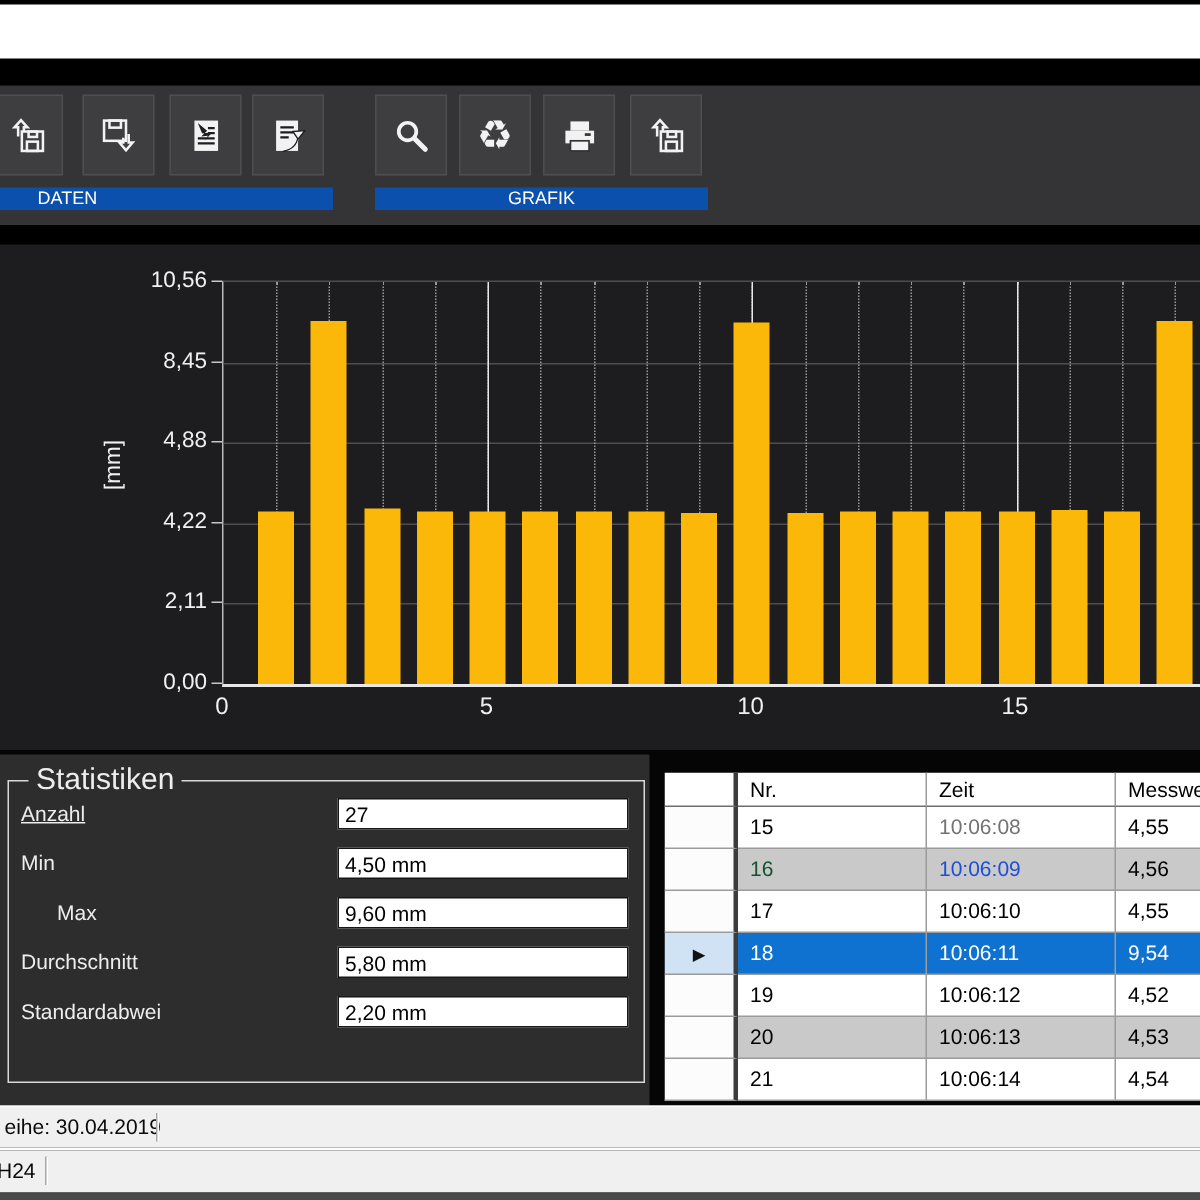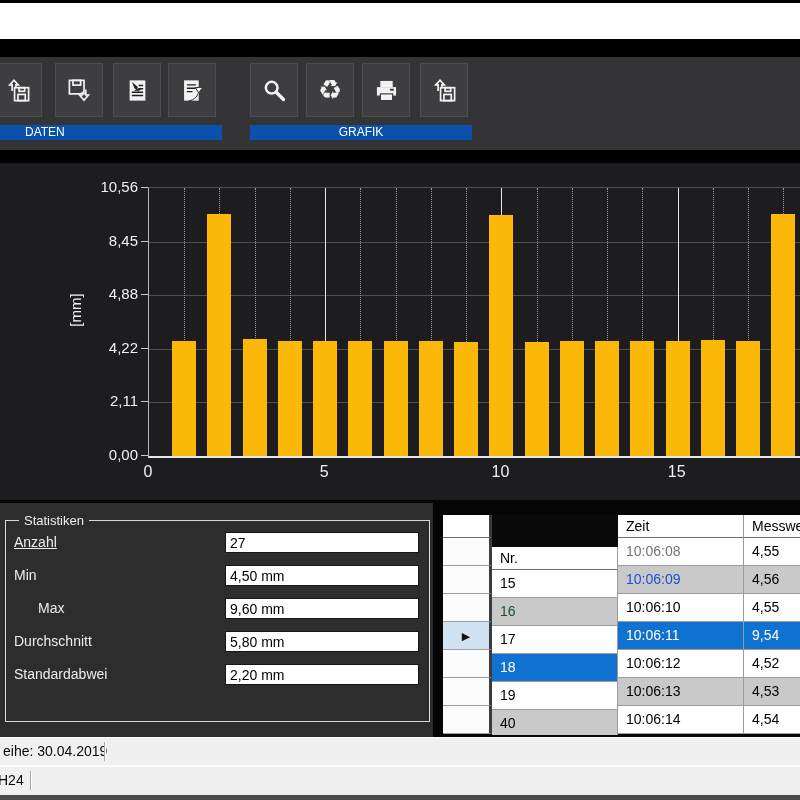--- a/index.html
+++ b/index.html
@@ -45,36 +45,36 @@
     color:#f0f0f0;font-size:16px;}
   #ylabel{position:absolute;left:48px;top:138px;width:56px;height:18px;
     color:#f0f0f0;font-size:15px;text-align:center;transform:rotate(-90deg);}
 
   
   #bottom{top:500px;left:0;width:800px;height:237px;background:#050505;}
   #stats-panel{position:absolute;left:0;top:3px;width:433px;height:234px;background:#2d2d2d;}
   #stats-box{position:absolute;left:5px;top:17px;width:423px;height:200px;
     border:1px solid #d9d9d9;}
   #stats-title{position:absolute;left:13px;top:-9px;background:#2d2d2d;
-    padding:0 5px;color:#ededed;font-size:13px;line-height:17px;}
+    padding:0 5px;color:#ededed;font-size:20px;line-height:17px;}
   .stat-label{position:absolute;left:8px;width:200px;color:#ededed;font-size:14px;
     height:21px;line-height:21px;}
   .stat-input{position:absolute;left:219px;width:194px;height:21px;box-sizing:border-box;
     background:#fff;border:1px solid #161616;color:#000;font-size:14px;
     font-family:"Liberation Sans",sans-serif;padding:0 4px;outline:none;}
 
   
   #table-wrap{position:absolute;left:443px;top:15px;width:357px;height:220px;
     overflow:hidden;background:#0a0a0a;}
   .tbl-row{position:absolute;left:0;width:460px;height:28px;}
   .tbl-cell{position:absolute;top:0;height:28px;box-sizing:border-box;
     border-right:1px solid #9b9b9b;border-bottom:1px solid #9b9b9b;
     font-size:14px;line-height:27px;padding-left:8px;color:#000;overflow:hidden;}
   .rowhead{left:0;width:49px;border-right:3px solid #3c3c3c;padding-left:0;text-align:center;}
-  .col-nr{left:49px;width:126px;margin-top:32px;}
+  .col-nr{left:49px;width:126px;}
   .col-zeit{left:175px;width:126px;}
   .col-wert{left:301px;width:159px;}
   #tbl-header{position:absolute;left:0;top:0;width:460px;height:23px;}
   #tbl-header .tbl-cell{height:23px;line-height:22px;background:#fff;border-bottom:1px solid #6e6e6e;}
   .sel-arrow{color:#111;font-size:11px;}
 
   
   #status1{top:737px;left:0;width:800px;height:28px;background:#f0f0f0;border-top:1px solid #fbfbfb;box-sizing:border-box;}
   #status2{top:767px;left:0;width:800px;height:28px;background:#f0f0f0;}
   #status-divider{top:765px;left:0;width:800px;height:2px;background:#fdfdfd;}
@@ -289,21 +289,21 @@
         <div class="tbl-cell col-wert" style="background: rgb(15, 114, 208); color: rgb(255, 255, 255);">9,54</div>
       </div>
       <div class="tbl-row" style="top: 135px;">
         <div class="tbl-cell rowhead" style="background: rgb(252, 252, 252);"></div>
         <div class="tbl-cell col-nr" style="background: rgb(255, 255, 255); color: rgb(0, 0, 0);">19</div>
         <div class="tbl-cell col-zeit" style="background: rgb(255, 255, 255); color: rgb(0, 0, 0);">10:06:12</div>
         <div class="tbl-cell col-wert" style="background: rgb(255, 255, 255); color: rgb(0, 0, 0);">4,52</div>
       </div>
       <div class="tbl-row" style="top: 163px;">
         <div class="tbl-cell rowhead" style="background: rgb(252, 252, 252);"></div>
-        <div class="tbl-cell col-nr" style="background: rgb(201, 201, 201); color: rgb(0, 0, 0);">40</div>
+        <div class="tbl-cell col-nr" style="background: rgb(201, 201, 201); color: rgb(0, 0, 0);">20</div>
         <div class="tbl-cell col-zeit" style="background: rgb(201, 201, 201); color: rgb(0, 0, 0);">10:06:13</div>
         <div class="tbl-cell col-wert" style="background: rgb(201, 201, 201); color: rgb(0, 0, 0);">4,53</div>
       </div>
       <div class="tbl-row" style="top: 191px;">
         <div class="tbl-cell rowhead" style="background: rgb(252, 252, 252);"></div>
         <div class="tbl-cell col-nr" style="background: rgb(255, 255, 255); color: rgb(0, 0, 0);">21</div>
         <div class="tbl-cell col-zeit" style="background: rgb(255, 255, 255); color: rgb(0, 0, 0);">10:06:14</div>
         <div class="tbl-cell col-wert" style="background: rgb(255, 255, 255); color: rgb(0, 0, 0);">4,54</div>
       </div>
     </div>

